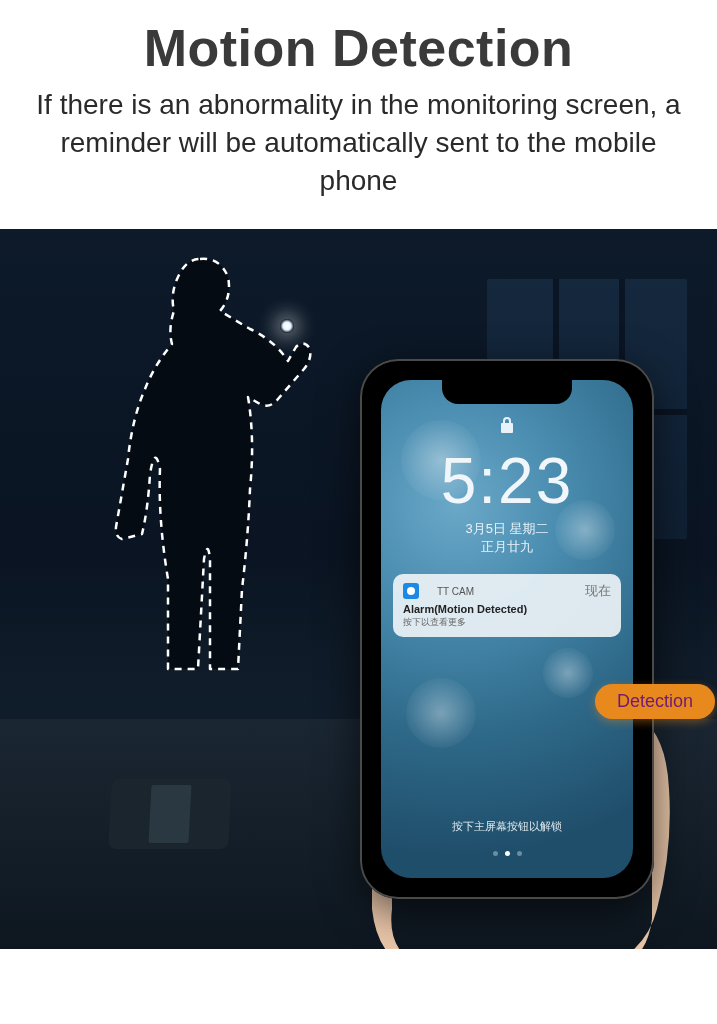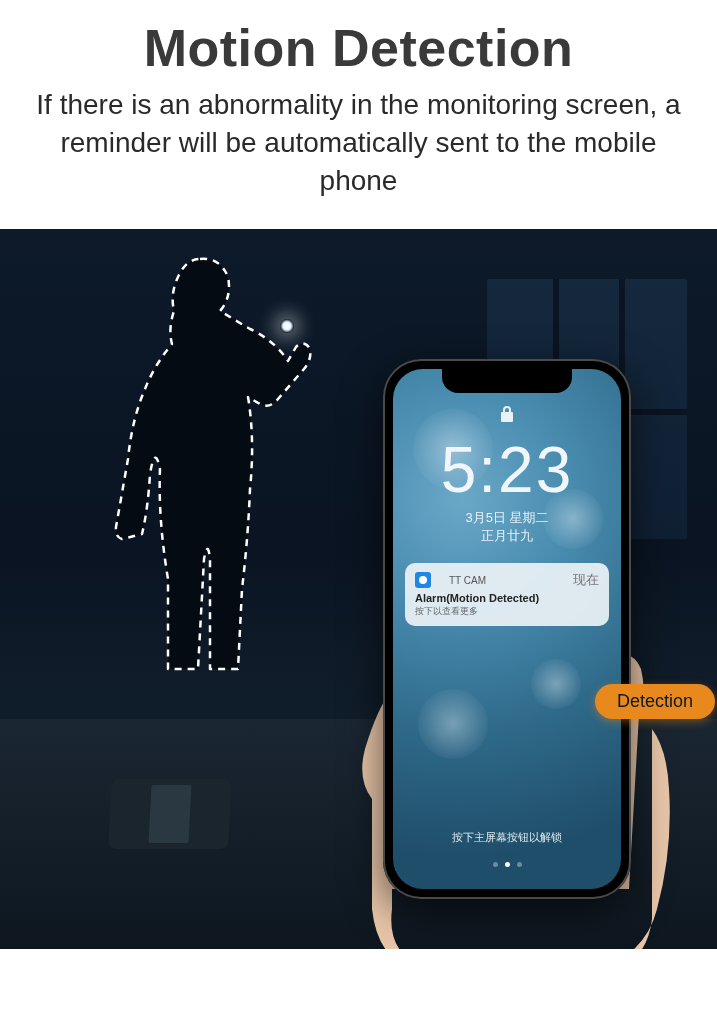--- a/index.html
+++ b/index.html
@@ -13,21 +13,21 @@
 .mullion-h{position:absolute;left:0;right:0;height:6px;background:#0a1220}
 .table{position:absolute;left:0;right:0;bottom:0;height:230px;background:linear-gradient(180deg,#1a2632 0%,#0e1720 100%)}
 .intruder{position:absolute;top:10px;left:60px;width:280px;height:440px}
 .intruder svg{width:100%;height:100%}
 .flashlight{position:absolute;top:90px;left:280px;width:14px;height:14px;border-radius:50%;background:radial-gradient(circle,#fff 0%,#e8f4ff 40%,transparent 70%);box-shadow:0 0 18px 6px rgba(255,255,255,.4)}
 .bundle{position:absolute;left:110px;bottom:100px;width:120px;height:70px;background:#1a252e;border-radius:8px;transform:skewX(-3deg)}
 .band{position:absolute;top:6px;left:40px;width:40px;height:58px;background:#2a3842;border-radius:2px}
 .phone-wrap{position:absolute;right:40px;bottom:-20px;width:340px;height:620px}
 .hand{position:absolute;inset:0}
 .hand svg{width:100%;height:100%}
-.phone{position:absolute;top:10px;left:50%;transform:translateX(-50%);width:248px;height:540px;background:#000;border-radius:38px;padding:10px;box-shadow:0 12px 40px rgba(0,0,0,.6), inset 0 0 0 2px #4a4a4a}
+.phone{position:absolute;top:10px;left:50%;transform:translateX(-50%);width:294px;height:540px;background:#000;border-radius:38px;padding:21px;box-shadow:0 12px 40px rgba(0,0,0,.6), inset 0 0 0 2px #4a4a4a}
 .screen{position:relative;width:100%;height:100%;border-radius:30px;overflow:hidden;background:radial-gradient(circle at 30% 25%,#6ba8c8 0%,#4a8db0 25%,#2f6a8a 55%,#1f4e6a 85%)}
 .bokeh{position:absolute;border-radius:50%;background:radial-gradient(circle,rgba(255,255,255,.35) 0%,rgba(255,255,255,.08) 60%,transparent 80%)}
 .b1{top:40px;left:20px;width:80px;height:80px}
 .b2{top:120px;right:18px;width:60px;height:60px}
 .b3{bottom:130px;left:25px;width:70px;height:70px}
 .b4{bottom:180px;right:40px;width:50px;height:50px}
 .notch{position:absolute;top:0;left:50%;transform:translateX(-50%);width:130px;height:24px;background:#000;border-radius:0 0 16px 16px;z-index:5}
 .lock-icon{position:absolute;top:36px;left:50%;transform:translateX(-50%);color:#e8f2f8;z-index:2}
 .clock{position:absolute;top:64px;left:0;right:0;text-align:center;color:#f0f6fa;font-size:64px;font-weight:200;letter-spacing:2px;z-index:2}
 .date{position:absolute;top:140px;left:0;right:0;text-align:center;color:#e8f2f8;font-size:13px;z-index:2}
@@ -37,21 +37,21 @@
 .app-icon{width:16px;height:16px;border-radius:3px;background:#1e88e5;display:flex;align-items:center;justify-content:center}
 .app-icon svg{width:10px;height:10px;fill:#fff}
 .app-name{font-size:10px;color:#555;flex:1}
 .notif-time{font-size:13px;color:#777}
 .notif-title{font-size:11px;font-weight:700;color:#222;margin-bottom:1px}
 .notif-sub{font-size:9px;color:#666}
 .swipe{position:absolute;bottom:44px;left:0;right:0;text-align:center;color:#dfeaf0;font-size:11px;z-index:2}
 .dots{position:absolute;bottom:22px;left:0;right:0;display:flex;justify-content:center;gap:7px;z-index:2}
 .dot{width:5px;height:5px;border-radius:50%;background:rgba(255,255,255,.35)}
 .dot.on{background:#fff}
-.badge{position:absolute;right:-38px;bottom:250px;background:#e8891e;color:#0f172a;padding:7px 22px;border-radius:18px;font-size:18px;font-weight:500;z-index:10;box-shadow:0 3px 10px rgba(232,137,30,.4)}
+.badge{position:absolute;right:-38px;bottom:250px;background:#e8891e;color:#701a75;padding:7px 22px;border-radius:18px;font-size:18px;font-weight:500;z-index:10;box-shadow:0 3px 10px rgba(232,137,30,.4)}
 </style>
 </head>
 <body>
 
 <div class="hero">
   <h1 class="title">Motion Detection</h1>
   <p class="subtitle">If there is an abnormality in the monitoring screen, a reminder will be automatically sent to the mobile phone</p>
 </div>
 
 <div class="scene">

